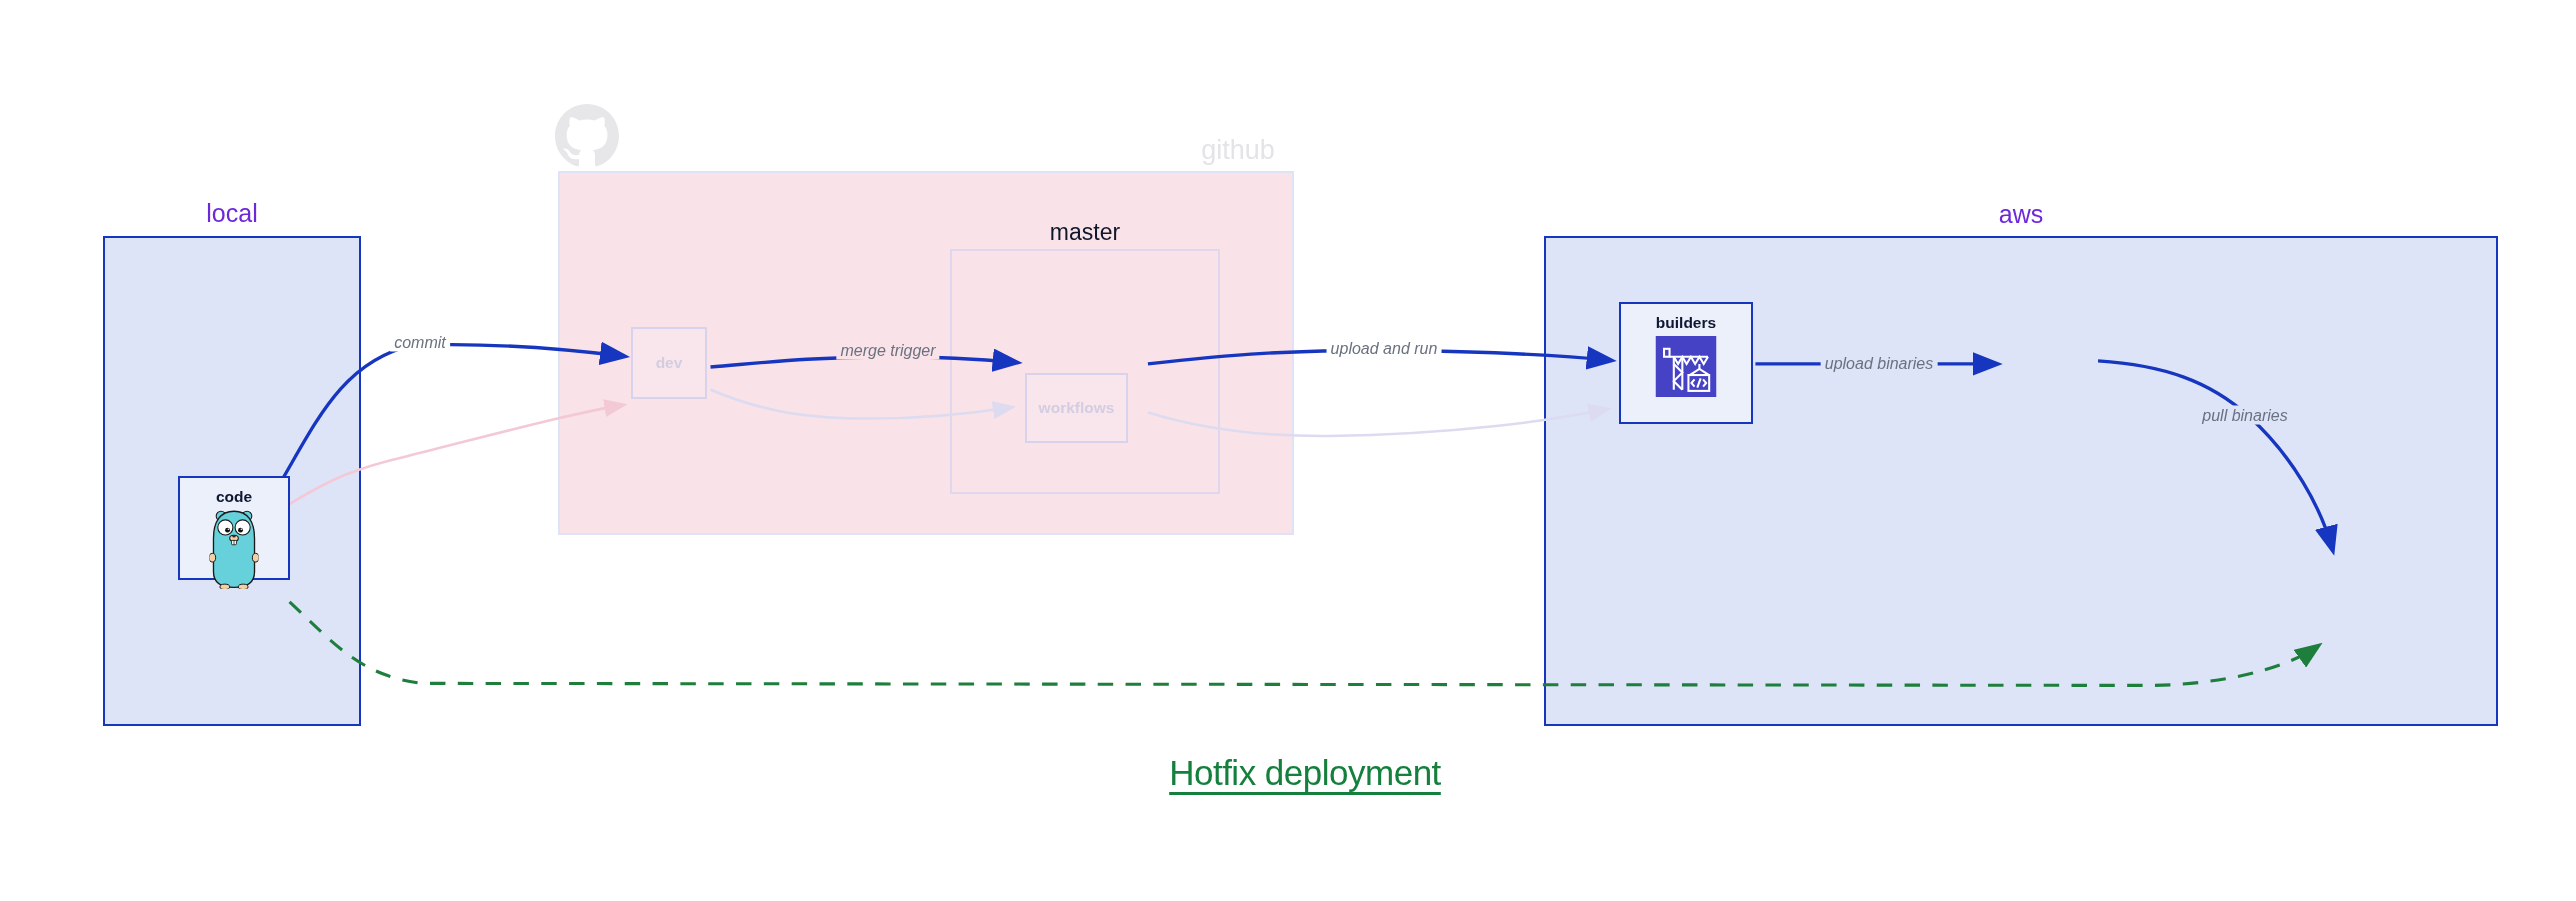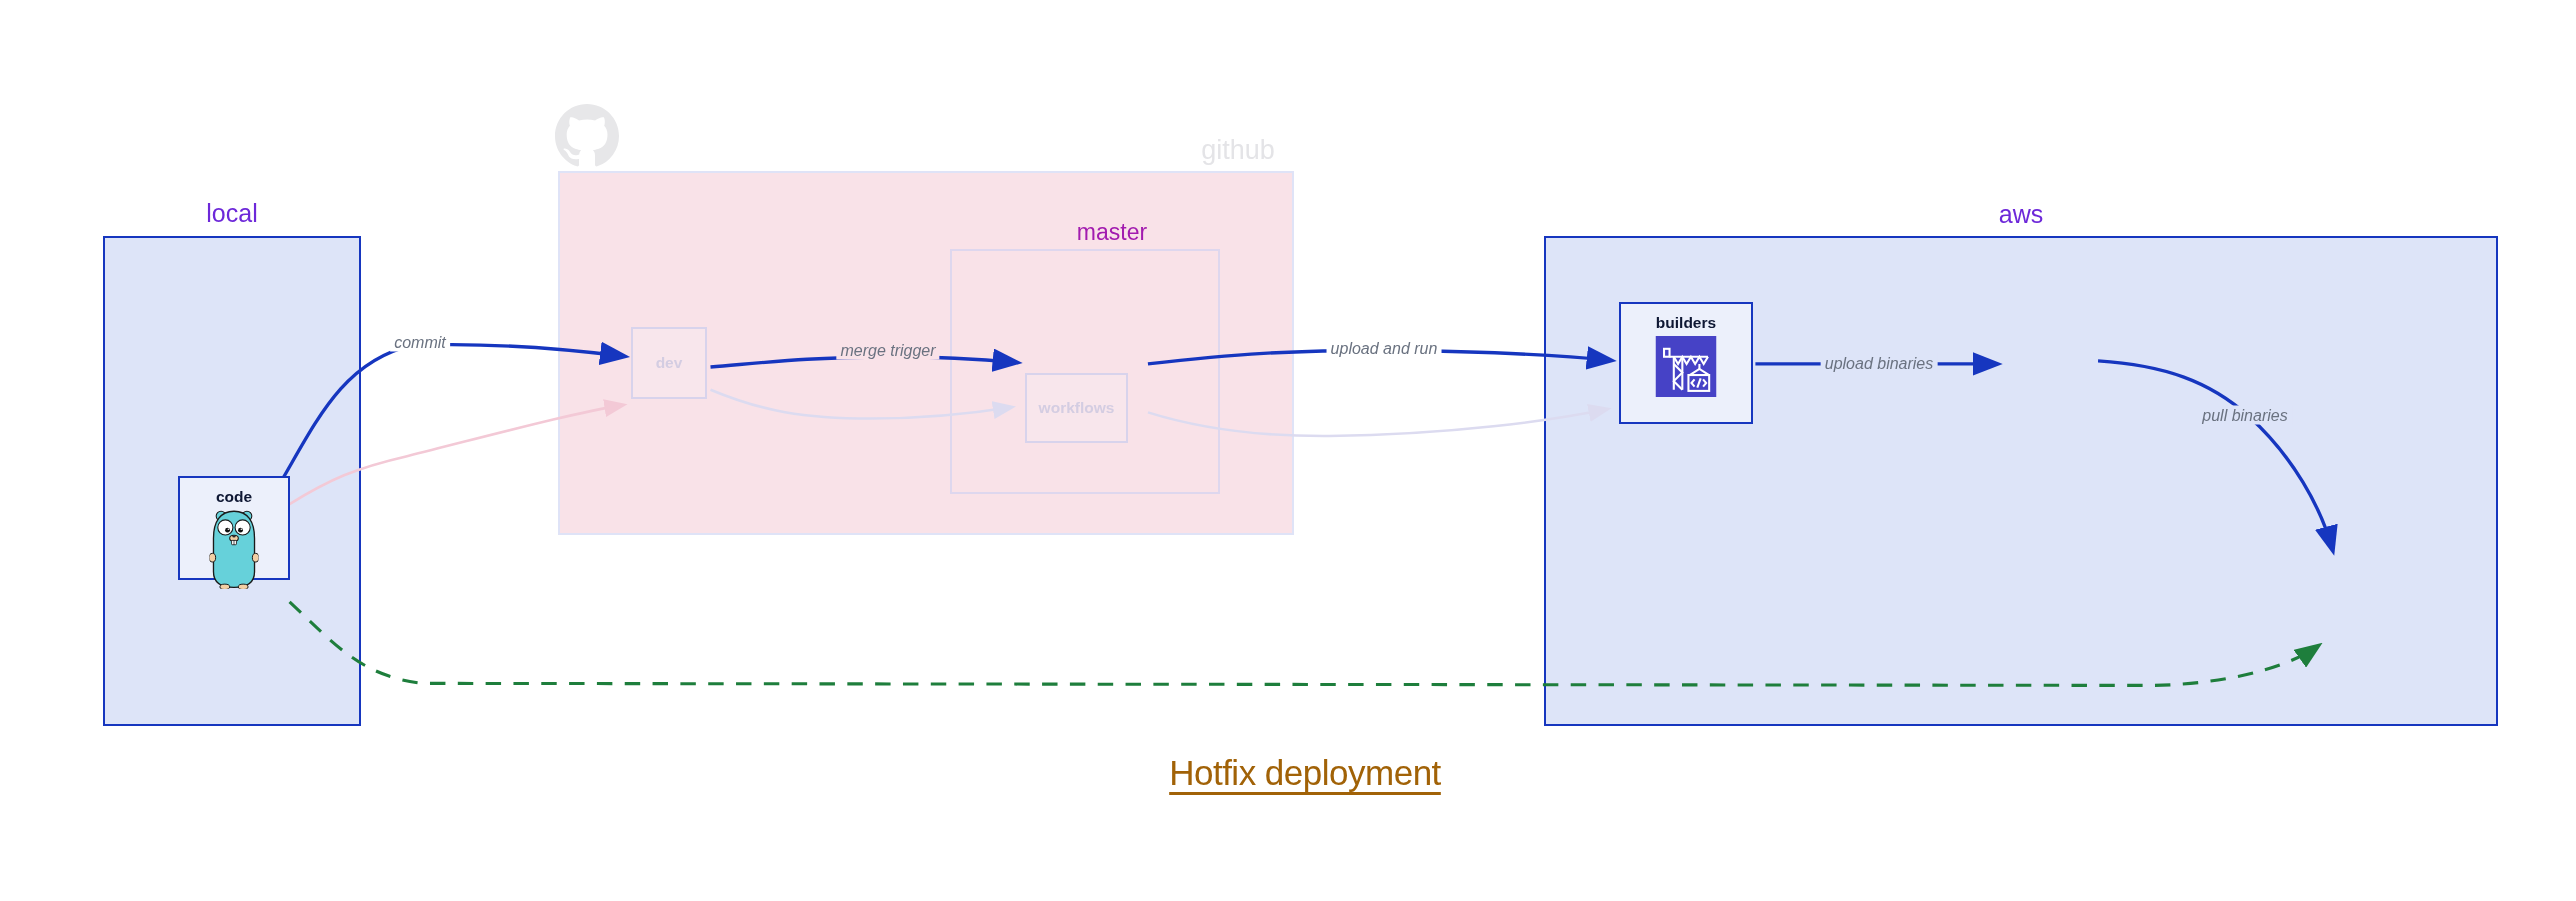--- a/index.html
+++ b/index.html
@@ -10,21 +10,21 @@
   .region{position:absolute;box-sizing:border-box;}
   #region-local{left:103px;top:236px;width:258px;height:490px;background:#dde4f8;border:2.6px solid #1636bf;}
   #region-github{left:558px;top:171px;width:736px;height:364px;background:#f9e2e8;border:2.1px solid #dfe3f7;}
   #region-master{left:950px;top:249px;width:270px;height:245px;background:transparent;border:2.1px solid #ded7ee;}
   #region-aws{left:1544px;top:236px;width:954px;height:490px;background:#dde4f8;border:2.6px solid #1636bf;}
 
   .region-label{position:absolute;transform:translate(-50%,-50%);font-size:25px;color:#6d28d9;white-space:nowrap;}
   #label-local{left:232px;top:213px;}
   #label-aws{left:2021px;top:214px;}
   #label-github{left:1238px;top:150px;font-size:27px;color:#e4e4e7;}
-  #label-master{left:1085px;top:232px;font-size:23px;color:#a21caf;margin-left:27px;}
+  #label-master{left:1085px;top:232px;font-size:23px;color:#0f172a;}
 
   
   .node{position:absolute;box-sizing:border-box;background:#ecf0fb;border:2.1px solid #1636bf;padding-left:24px;}
   .node-faded{position:absolute;box-sizing:border-box;background:#f8e6ec;border:2.1px solid #d8d3ec;}
   #node-code{left:178px;top:476px;width:112px;height:104px;}
   #node-builders{left:1619px;top:302px;width:134px;height:122px;}
   #node-s3{left:2006px;top:302px;width:90px;height:122px;}
   #node-ec2{left:2328px;top:560px;width:99px;height:122px;}
   #node-dev{left:631px;top:327px;width:76px;height:72px;}
   #node-workflows{left:1025px;top:349px;width:103px;height:70px;margin-top:24px;}
@@ -37,21 +37,21 @@
   
   .edge-label{position:absolute;transform:translate(-50%,-50%);font-style:italic;font-size:16px;color:#6a7280;white-space:nowrap;padding:0.5px 4.1px;}
   #elabel-commit{left:420px;top:342px;background:#ffffff;}
   #elabel-merge{left:888px;top:350px;background:#f9e2e8;}
   #elabel-uploadrun{left:1384px;top:348px;background:#ffffff;}
   #elabel-uploadbin{left:1879px;top:363px;background:#dde4f8;}
   #elabel-pullbin{left:2245px;top:415px;background:#dde4f8;}
 
   
   #diagram-title{position:absolute;left:1305px;top:753px;transform:translateX(-50%);
-    font-size:35px;color:#a16207;letter-spacing:-0.5px;white-space:nowrap;
+    font-size:35px;color:#15803d;letter-spacing:-0.5px;white-space:nowrap;
     text-decoration:underline;text-decoration-thickness:3.1px;text-underline-offset:6.7px;}
 
   #edges-svg,#github-logo{position:absolute;pointer-events:none;}
   #edges-svg{left:0;top:0;}
   #github-logo{left:555px;top:104px;}
 </style>
 </head>
 <body>
 
 <div id="canvas">

